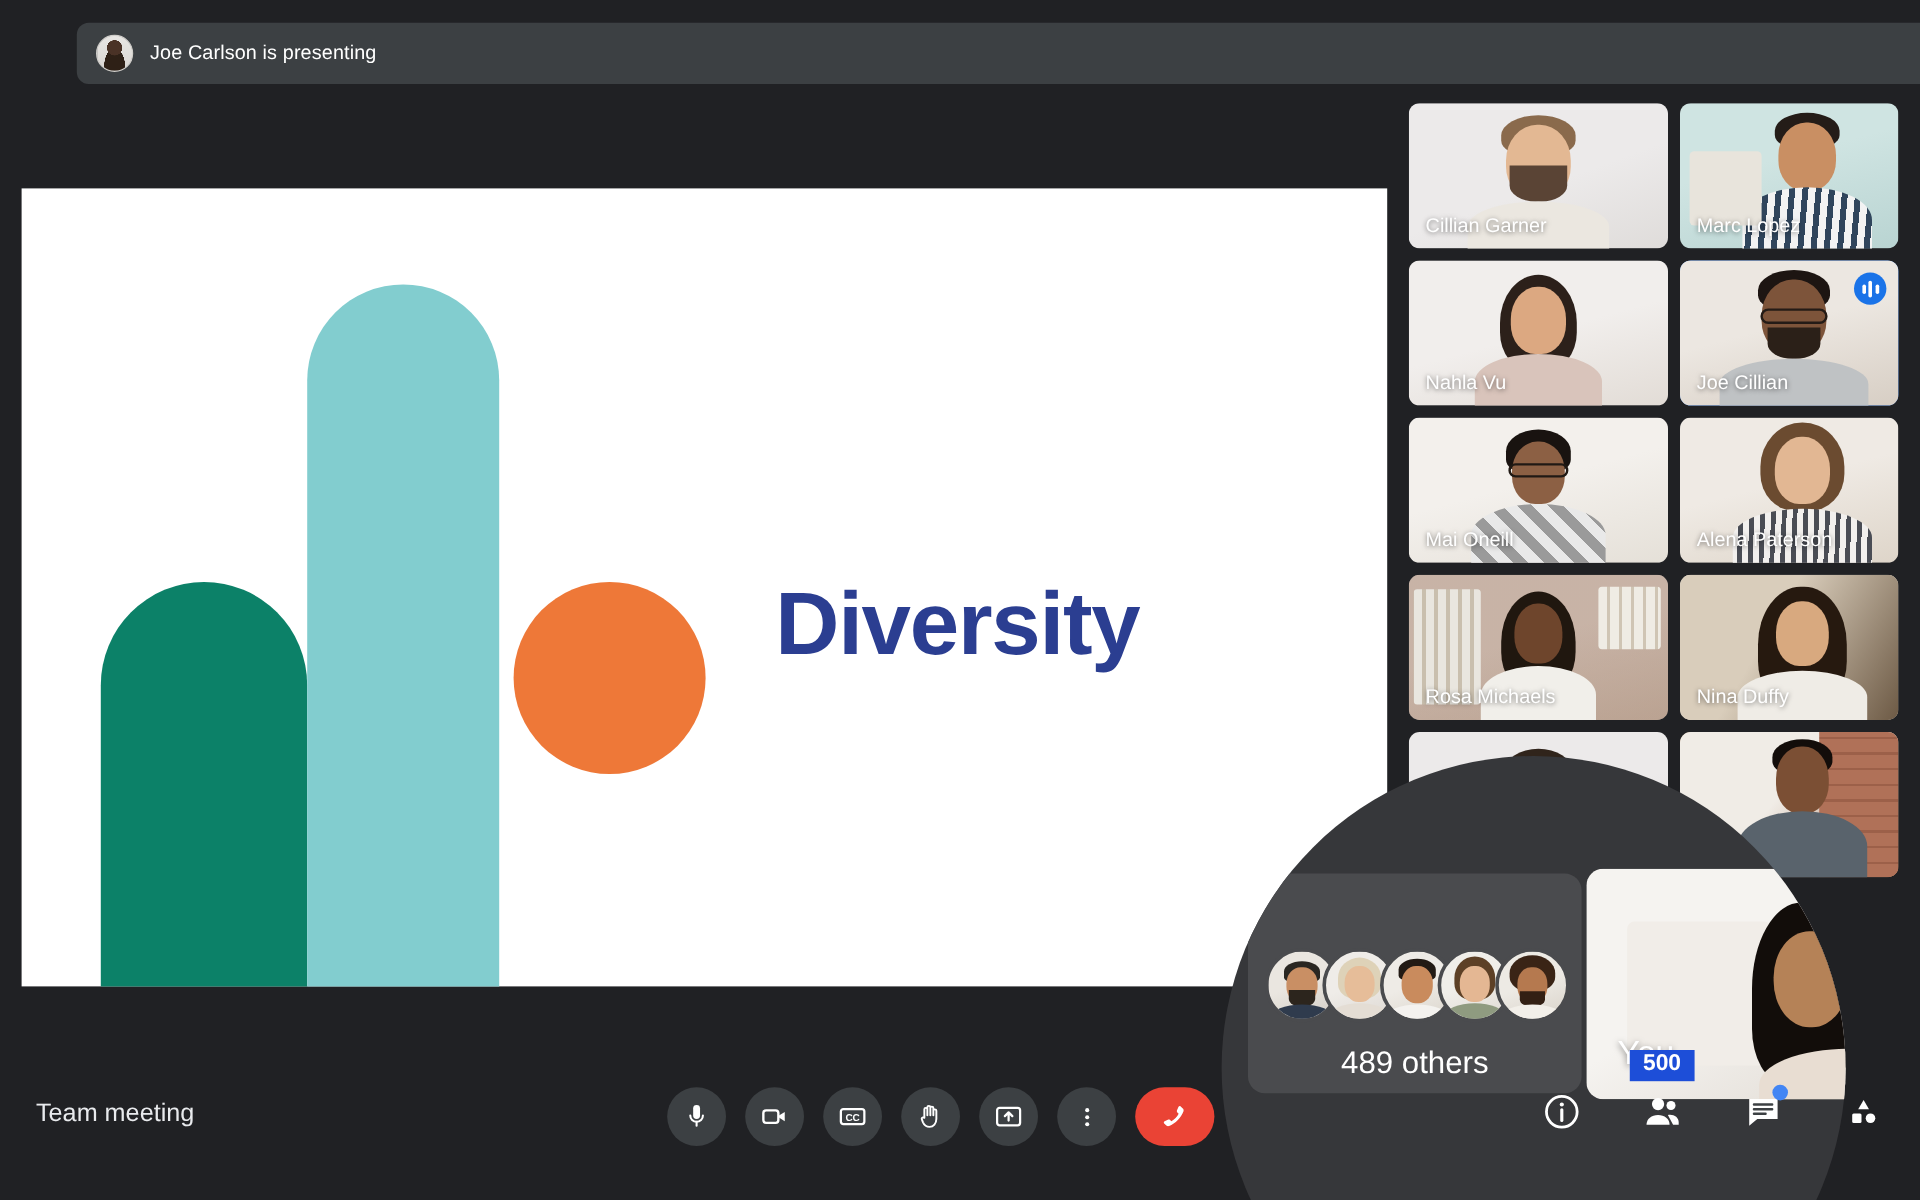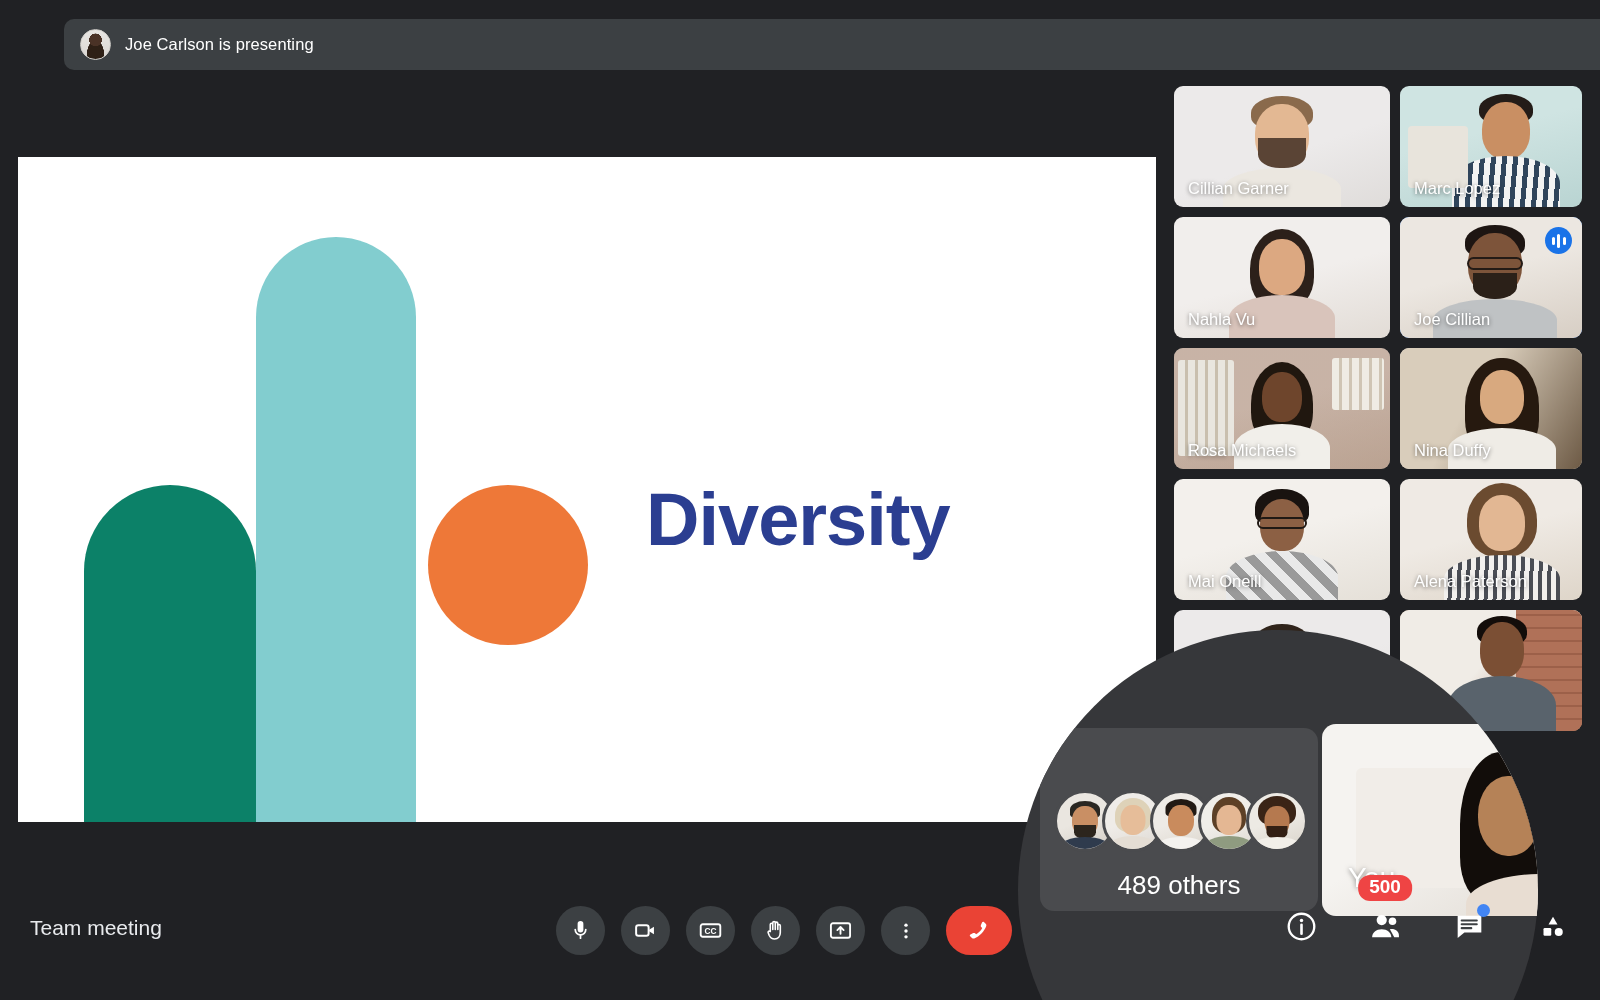--- a/index.html
+++ b/index.html
@@ -144,22 +144,22 @@
     width:66px; height:49px; border-radius:26px; background:#ea4335;
   }
   .right-ctrls{
     position:absolute; right:24px; top:903px; display:flex; gap:38px;
     align-items:center;
   }
   .rbtn{ position:relative; width:46px; height:46px;
          display:flex; align-items:center; justify-content:center; cursor:pointer; }
   .badge-500{
     position:absolute; left:50%; transform:translateX(-50%); top:-28px;
-    background:#ef4444; color:#fff; font-size:19px; font-weight:bold;
-    border-radius:12px; padding:1px 11px 3px;
+    background:#1d4ed8; color:#fff; font-size:19px; font-weight:bold;
+    border-radius:0; padding:1px 11px 3px;
   }
   .blue-dot{
     position:absolute; right:2px; top:1px; width:13px; height:13px;
     border-radius:50%; background:#4285f4;
   }
   svg{ display:block; }
 </style>
 </head>
 <body>
 
@@ -218,20 +218,40 @@
           <div style="position:absolute;left:52%;transform:translateX(-50%);top:40px;width:56px;height:13px;border:2.5px solid #241b16;border-radius:7px;"></div>
           <div class="head" style="top:56px;left:52%;width:44px;height:26px;background:#2b2018;border-radius:0 0 48% 48%;"></div>
           <div class="body-sh" style="top:82px;left:52%;width:124px;height:42px;background:#bfc2c4;"></div>
         </div>
         <div class="spk-badge">
           <i></i>
             <i></i>
             <i></i>
         </div>
         <div class="nm">Joe Cillian</div>
+      </div>
+    </div>
+
+    <div class="row">
+      <div class="tile">
+        <div class="photo f-bg5">
+          <div class="hair" style="top:10px;width:54px;height:36px;background:#191310;border-radius:50% 50% 30% 30%;"></div>
+          <div class="head" style="top:20px;width:44px;height:52px;background:#8c6044;"></div>
+          <div style="position:absolute;left:50%;transform:translateX(-50%);top:38px;width:50px;height:12px;border:2.5px solid #201914;border-radius:7px;"></div>
+          <div class="body-sh" style="top:72px;width:112px;height:52px;background:repeating-linear-gradient(45deg,#e9e9e9 0 9px,#9a9a9a 9px 18px);"></div>
+        </div>
+        <div class="nm">Mai Oneill</div>
+      </div>
+      <div class="tile wide">
+        <div class="photo f-bg6">
+          <div class="hair" style="top:4px;left:56%;width:70px;height:74px;background:#6b4b30;border-radius:50% 50% 42% 42%;"></div>
+          <div class="head" style="top:16px;left:56%;width:46px;height:56px;background:#e2b793;"></div>
+          <div class="body-sh" style="top:76px;left:56%;width:116px;height:48px;background:repeating-linear-gradient(92deg,#f2f0ee 0 5px,#4a4d55 5px 9px);"></div>
+        </div>
+        <div class="nm">Alena Paterson</div>
       </div>
     </div>
 
     <div class="row">
       <div class="tile">
         <div class="photo f-bg9">
           <div style="position:absolute;inset:0;background:
              linear-gradient(0deg,#8a5a42 0 100%);opacity:.35;"></div>
           <div style="position:absolute;left:4px;top:12px;width:56px;height:96px;background:repeating-linear-gradient(90deg,#e9e6df 0 7px,#c9bfae 7px 10px);border-radius:3px;"></div>
           <div style="position:absolute;right:6px;top:10px;width:52px;height:52px;background:repeating-linear-gradient(90deg,#efece4 0 7px,#cfc5b4 7px 10px);border-radius:3px;"></div>
@@ -242,40 +262,20 @@
         <div class="nm">Rosa Michaels</div>
       </div>
       <div class="tile wide">
         <div class="photo f-bg10">
           <div style="position:absolute;inset:0;background:linear-gradient(120deg,#d9cdbb 0 40%,#6d5a45 100%);"></div>
           <div class="hair" style="top:10px;left:56%;width:74px;height:100px;background:#26190f;border-radius:48% 48% 38% 38%;"></div>
           <div class="head" style="top:22px;left:56%;width:44px;height:54px;background:#d8a97f;"></div>
           <div class="body-sh" style="top:80px;left:56%;width:108px;height:44px;background:#efece6;"></div>
         </div>
         <div class="nm">Nina Duffy</div>
-      </div>
-    </div>
-
-    <div class="row">
-      <div class="tile">
-        <div class="photo f-bg5">
-          <div class="hair" style="top:10px;width:54px;height:36px;background:#191310;border-radius:50% 50% 30% 30%;"></div>
-          <div class="head" style="top:20px;width:44px;height:52px;background:#8c6044;"></div>
-          <div style="position:absolute;left:50%;transform:translateX(-50%);top:38px;width:50px;height:12px;border:2.5px solid #201914;border-radius:7px;"></div>
-          <div class="body-sh" style="top:72px;width:112px;height:52px;background:repeating-linear-gradient(45deg,#e9e9e9 0 9px,#9a9a9a 9px 18px);"></div>
-        </div>
-        <div class="nm">Mai Oneill</div>
-      </div>
-      <div class="tile wide">
-        <div class="photo f-bg6">
-          <div class="hair" style="top:4px;left:56%;width:70px;height:74px;background:#6b4b30;border-radius:50% 50% 42% 42%;"></div>
-          <div class="head" style="top:16px;left:56%;width:46px;height:56px;background:#e2b793;"></div>
-          <div class="body-sh" style="top:76px;left:56%;width:116px;height:48px;background:repeating-linear-gradient(92deg,#f2f0ee 0 5px,#4a4d55 5px 9px);"></div>
-        </div>
-        <div class="nm">Alena Paterson</div>
       </div>
     </div>
 
     <div class="row">
       <div class="tile">
         <div class="photo f-bg1">
           <div class="hair" style="top:14px;width:56px;height:36px;background:#30241b;"></div>
           <div class="head" style="top:24px;width:46px;height:54px;background:#d8ab85;"></div>
         </div>
         <div class="nm"></div>

